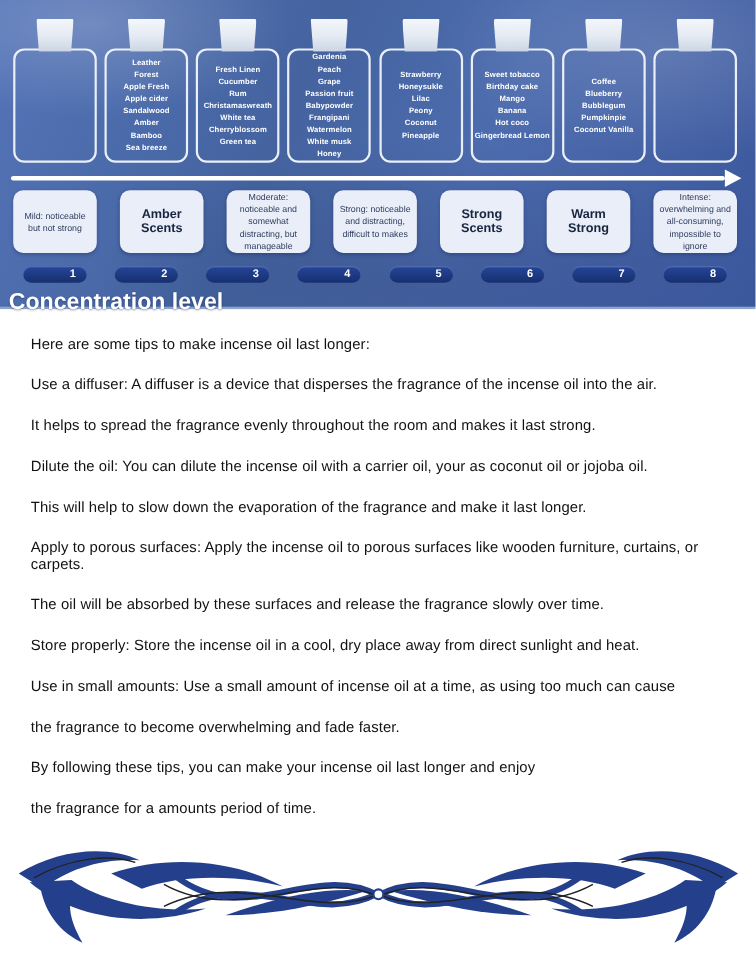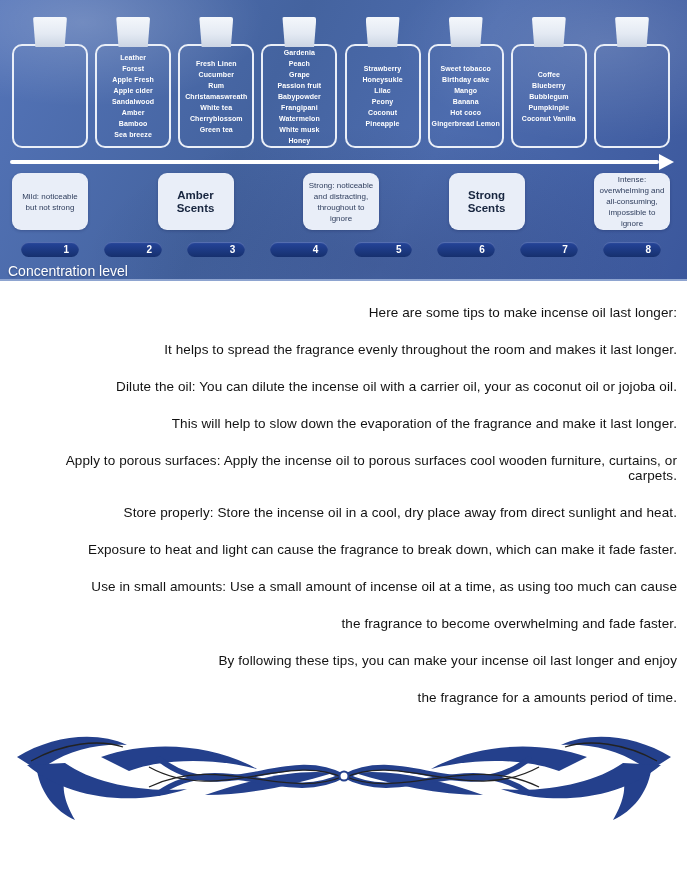--- a/index.html
+++ b/index.html
@@ -90,33 +90,32 @@
     position: relative;
   }
   .pill-num {
     position: absolute; right: 10px; top: 0;
     color: #ffffff; font-weight: bold;
     font-size: 10px; line-height: 15px;
   }
 
   .axis-title {
     margin: 6px 0 0 8px;
-    color: #ffffff; font-weight: normal;
-    font-size: 14px;
+    color: #ffffff; font-weight: bold;
+    font-size: 21px;
     text-shadow: 0 1px 2px rgba(10,20,60,.4);
   }
 
   
   .tips { padding: 24px 10px 0 28px; }
   .tips p {
     font-size: 13.5px; line-height: 15px;
     color: #121212;
     margin: 0 0 22px 0;
     letter-spacing: .1px;
-    text-align: right;
   }
 
   
   .divider-wrap { margin-top: 3px; text-align: center; }
 </style>
 </head>
 <body>
 
 <div class="banner">
 
@@ -216,29 +215,39 @@
       <div class="level-label">Mild: noticeable but not strong</div>
         </div>
       </div>
     <div class="col">
         <div class="level-box emph">
       <div class="level-label">Amber Scents</div>
         </div>
       </div>
     <div class="col">
         <div class="level-box">
-      <div class="level-label">Strong: noticeable and distracting, throughout to ignore</div>
+      <div class="level-label">Moderate: noticeable and somewhat distracting, but manageable</div>
+        </div>
+      </div>
+    <div class="col">
+        <div class="level-box">
+      <div class="level-label">Strong: noticeable and distracting, difficult to makes</div>
         </div>
       </div>
     <div class="col">
         <div class="level-box emph">
       <div class="level-label">Strong Scents</div>
         </div>
       </div>
     <div class="col">
+        <div class="level-box emph">
+      <div class="level-label">Warm Strong</div>
+        </div>
+      </div>
+    <div class="col">
         <div class="level-box">
       <div class="level-label">Intense: overwhelming and all-consuming, impossible to ignore</div>
         </div>
       </div>
   </div>
 
   <div class="grid-row pill-row">
     <div class="col">
         <div class="pill">
       <span class="pill-num">1</span>
@@ -279,26 +288,27 @@
       <span class="pill-num">8</span>
         </div>
       </div>
   </div>
 
   <div class="axis-title">Concentration level</div>
 </div>
 
 <div class="tips">
   <p>Here are some tips to make incense oil last longer:</p>
-  <p>It helps to spread the fragrance evenly throughout the room and makes it last longer.</p>
+  <p>Use a diffuser: A diffuser is a device that disperses the fragrance of the incense oil into the air.</p>
+  <p>It helps to spread the fragrance evenly throughout the room and makes it last strong.</p>
   <p>Dilute the oil: You can dilute the incense oil with a carrier oil, your as coconut oil or jojoba oil.</p>
   <p>This will help to slow down the evaporation of the fragrance and make it last longer.</p>
-  <p>Apply to porous surfaces: Apply the incense oil to porous surfaces cool wooden furniture, curtains, or carpets.</p>
+  <p>Apply to porous surfaces: Apply the incense oil to porous surfaces like wooden furniture, curtains, or carpets.</p>
+  <p>The oil will be absorbed by these surfaces and release the fragrance slowly over time.</p>
   <p>Store properly: Store the incense oil in a cool, dry place away from direct sunlight and heat.</p>
-  <p>Exposure to heat and light can cause the fragrance to break down, which can make it fade faster.</p>
   <p>Use in small amounts: Use a small amount of incense oil at a time, as using too much can cause</p>
   <p>the fragrance to become overwhelming and fade faster.</p>
   <p>By following these tips, you can make your incense oil last longer and enjoy</p>
   <p>the fragrance for a amounts period of time.</p>
 </div>
 
 <div class="divider-wrap">
   <svg width="664" height="95" viewBox="0 0 662 95" xmlns="http://www.w3.org/2000/svg">
     <defs>
       <g id="halfL">

